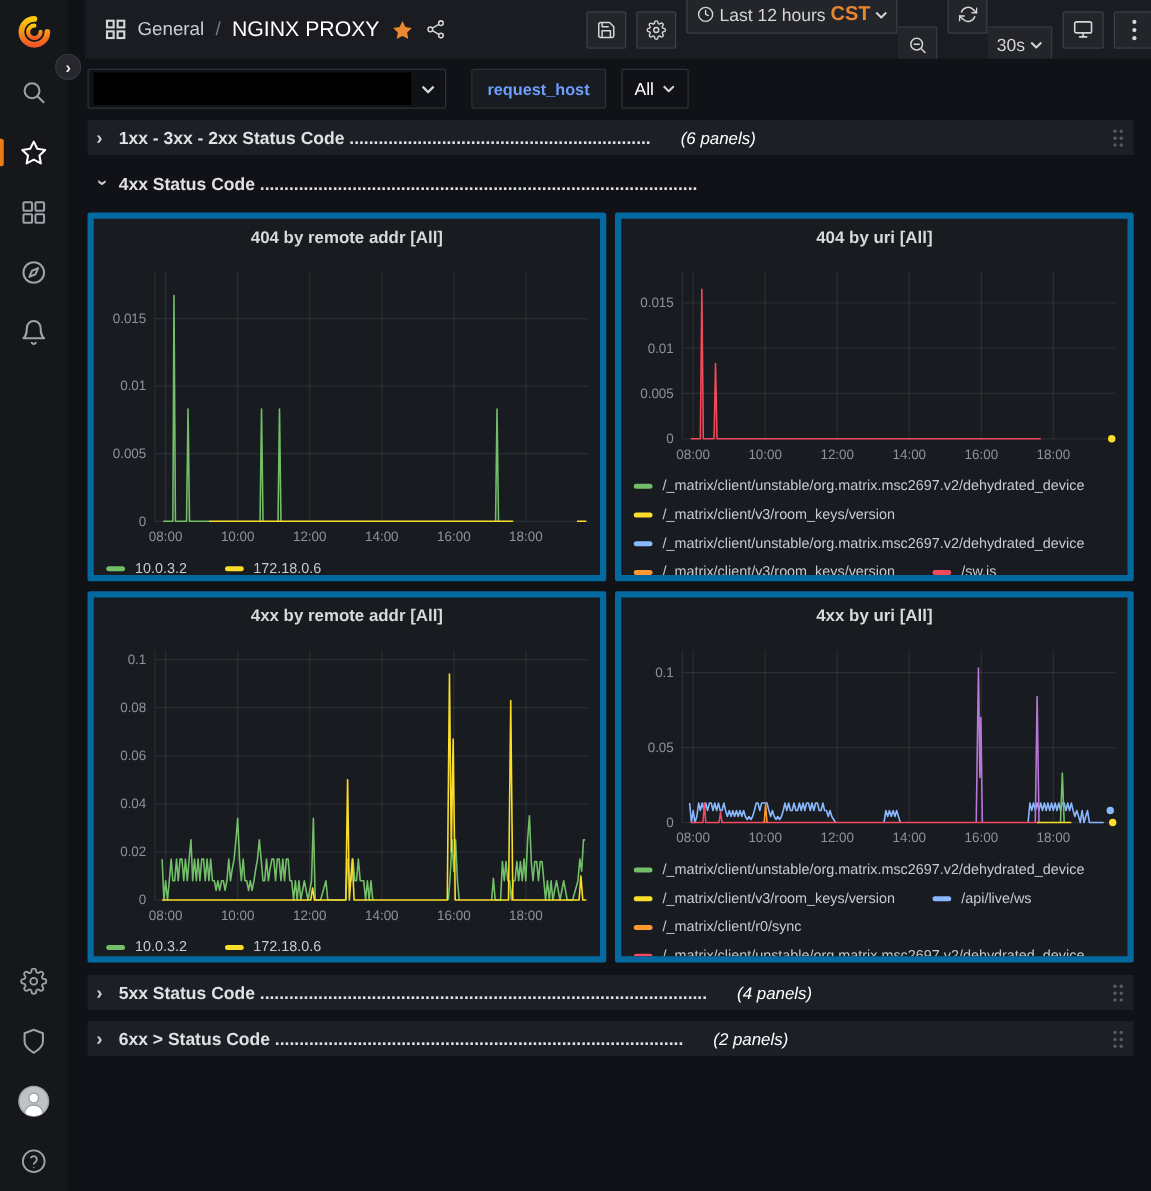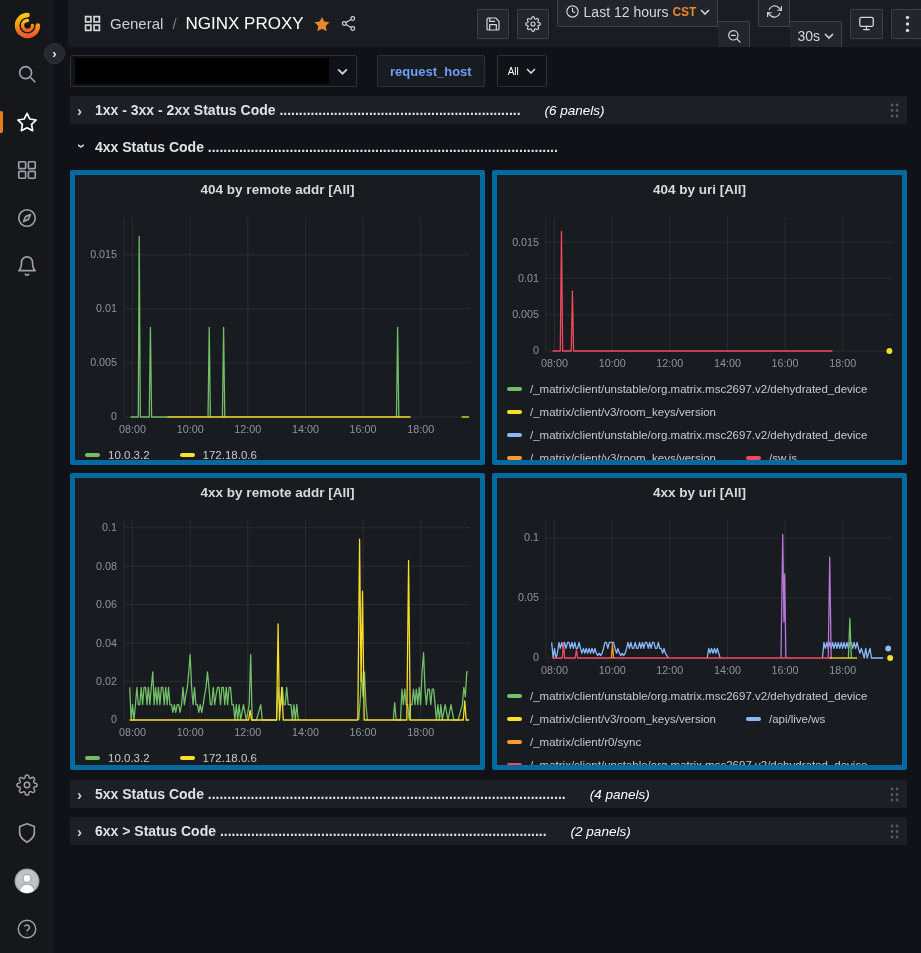--- a/index.html
+++ b/index.html
@@ -27,32 +27,32 @@
   .crumb-sep { color:#7b7f86; font-size:15px; }
   .crumb-title { color:#ffffff; font-size:17px; cursor:pointer; }
   .icon-btn svg, .crumbs svg { display:block; }
   .actions { margin-left:auto; display:flex; align-items:center; gap:8px; }
   .tb-btn { height:30px; min-width:32px; padding:0 7px; background:#23252b;
     border:1px solid rgba(204,204,220,0.16); border-radius:2px; display:flex; align-items:center;
     justify-content:center; gap:4px; color:#d5d6d9; font-size:14px; cursor:pointer; }
   .tb-group { display:flex; }
   .tb-group .tb-btn:first-child { border-radius:2px 0 0 2px; }
   .tb-group .tb-btn:last-child { border-radius:0 2px 2px 0; border-left:none;margin-top:24px; }
-  .tz { color:#e8872e; font-weight:bold; font-size:12px; }
+  .tz { color:#e8872e; font-weight:bold; font-size:16px; }
 
   
   .varbar { position:absolute; left:54px; top:47px; width:867px; height:48px; background:#111217;
     display:flex; align-items:center; gap:6px; padding:0 16px; }
   .var-label { height:32px; display:flex; align-items:center; padding:0 12px; background:#181b1f;
     border:1px solid #2c3235; border-radius:2px; color:#6e9fff; font-size:13px; font-weight:bold; cursor:pointer; }
   .var-select { height:32px; width:287px; background:#111217; border:1px solid #2c3235; border-radius:2px;
     display:flex; align-items:center; padding:0 8px 0 4px; cursor:pointer; }
   .redacted { flex:1; height:26px; background:#000000; margin-right:8px; }
   .var-all { height:32px; display:flex; align-items:center; gap:7px; padding:0 10px; background:#111217;
-    border:1px solid #2c3235; border-radius:2px; color:#ffffff; font-size:10px; cursor:pointer; margin-left:6px; }
+    border:1px solid #2c3235; border-radius:2px; color:#ffffff; font-size:14px; cursor:pointer; margin-left:6px; }
 
   
   .dash { position:absolute; left:54px; top:95px; width:867px; height:858px; overflow:hidden;
     padding:1px 14px 0 16px; }
   .row-header { height:28px; display:flex; align-items:center; gap:8px; margin-bottom:9px;
     padding:0 7px; font-size:14px; font-weight:bold; color:#e0e1e3; white-space:nowrap;
     overflow:hidden; cursor:pointer; }
   .row-header.collapsed { background:#1c1f25; border-radius:1px; }
   .row-chev { color:#cfd0d4; font-size:15px; width:10px; display:inline-block; }
   .row-header.expanded .row-chev { transform:rotate(90deg) translateX(1px); }

